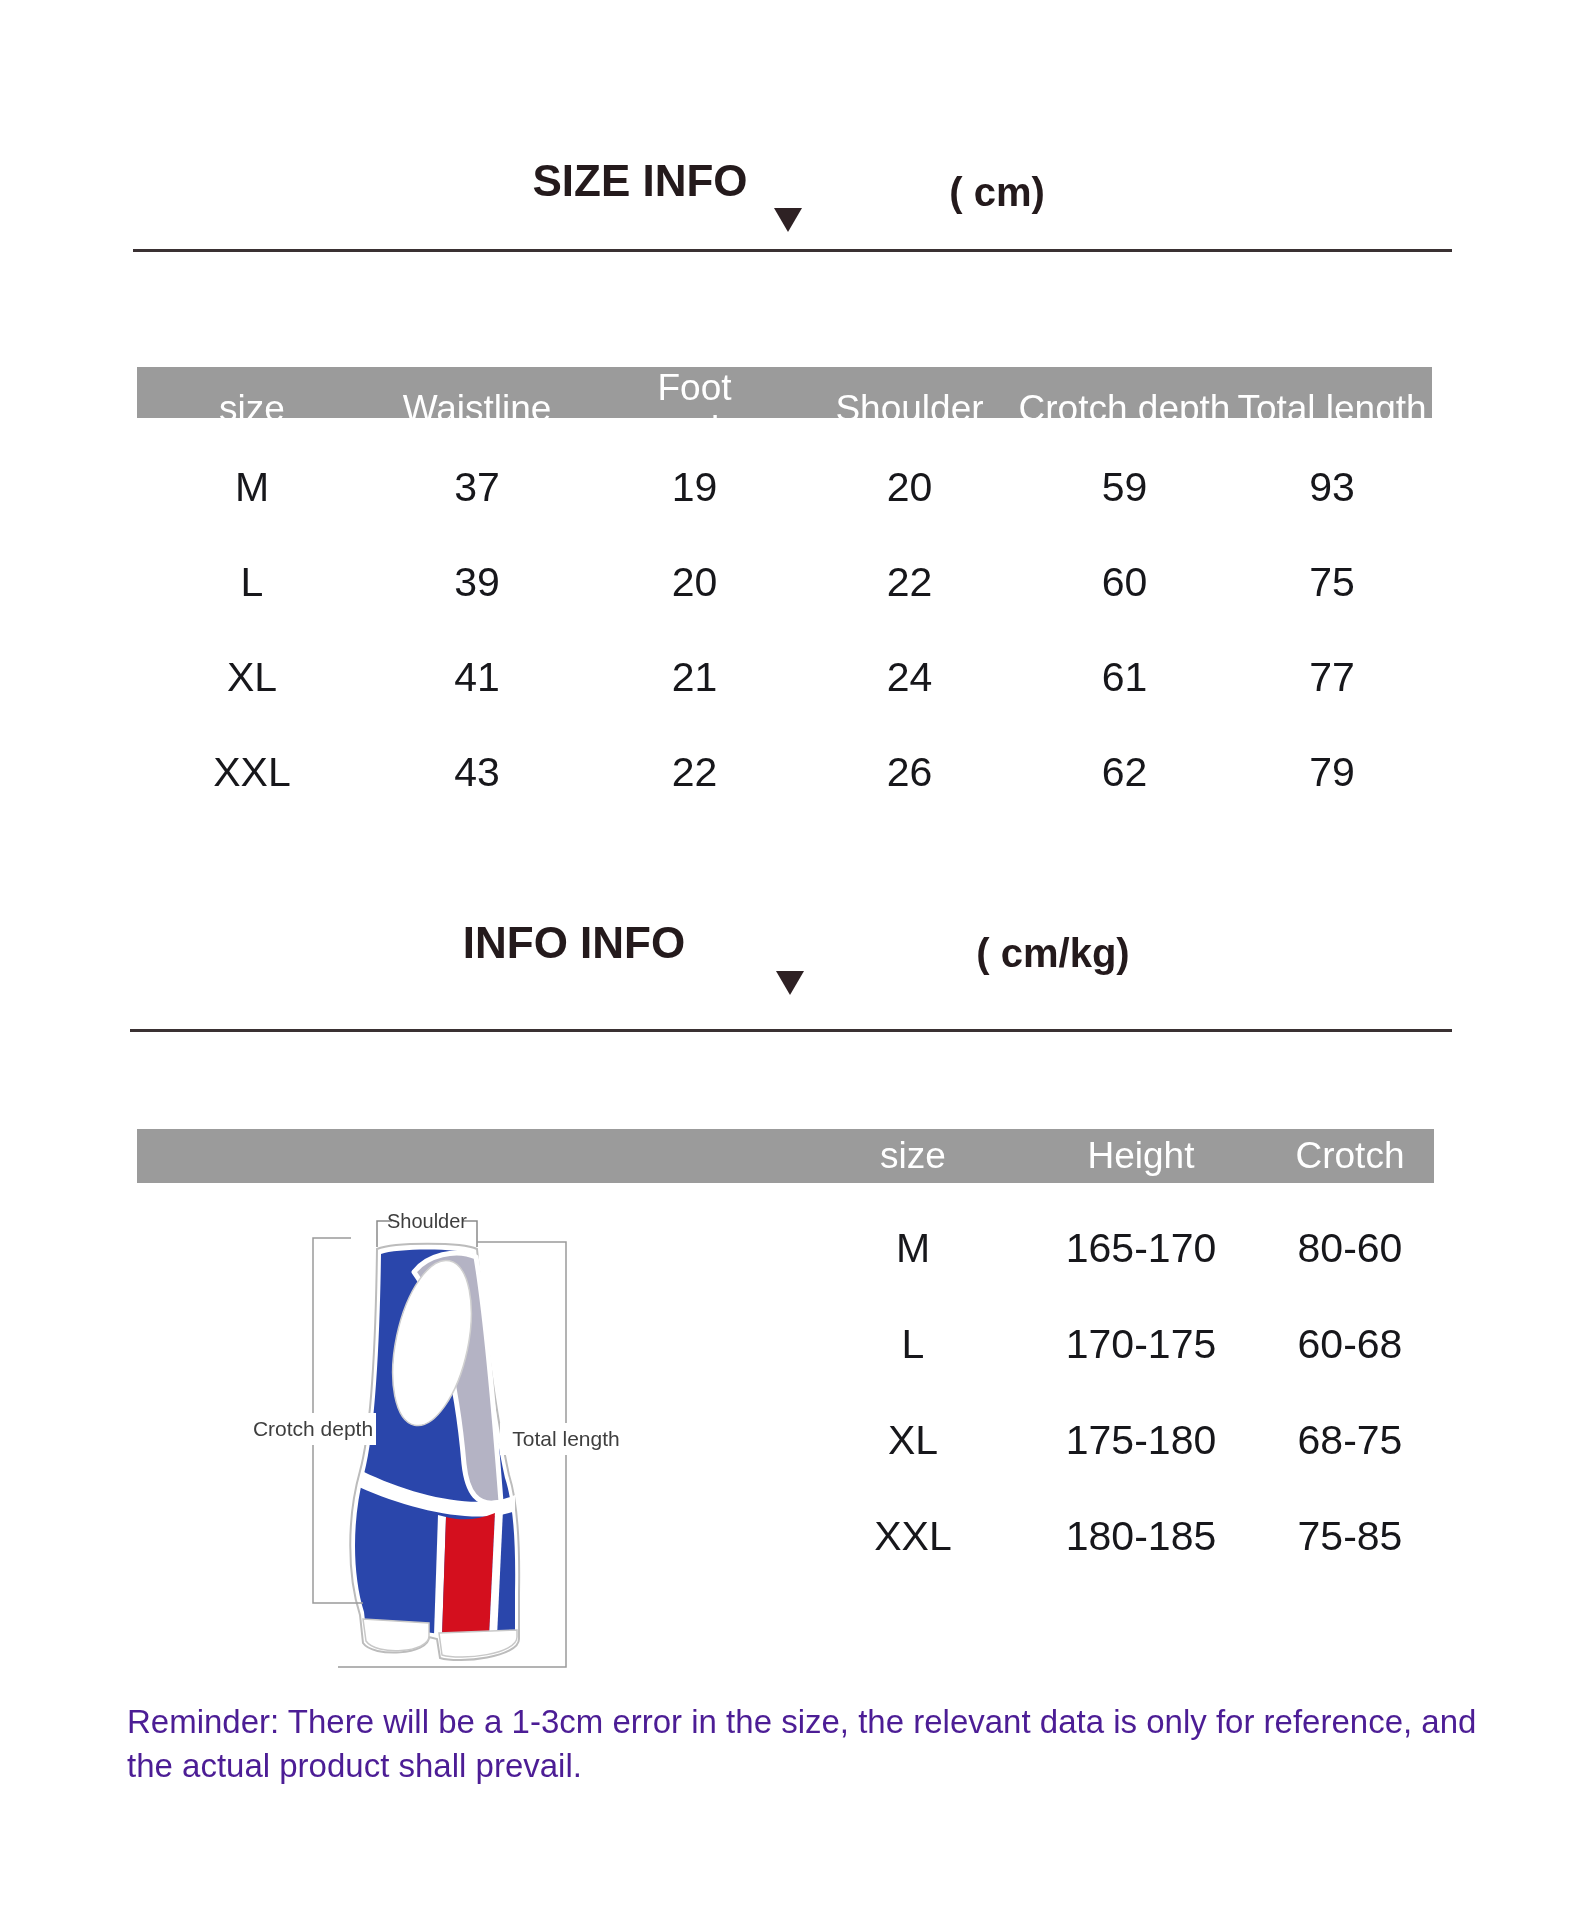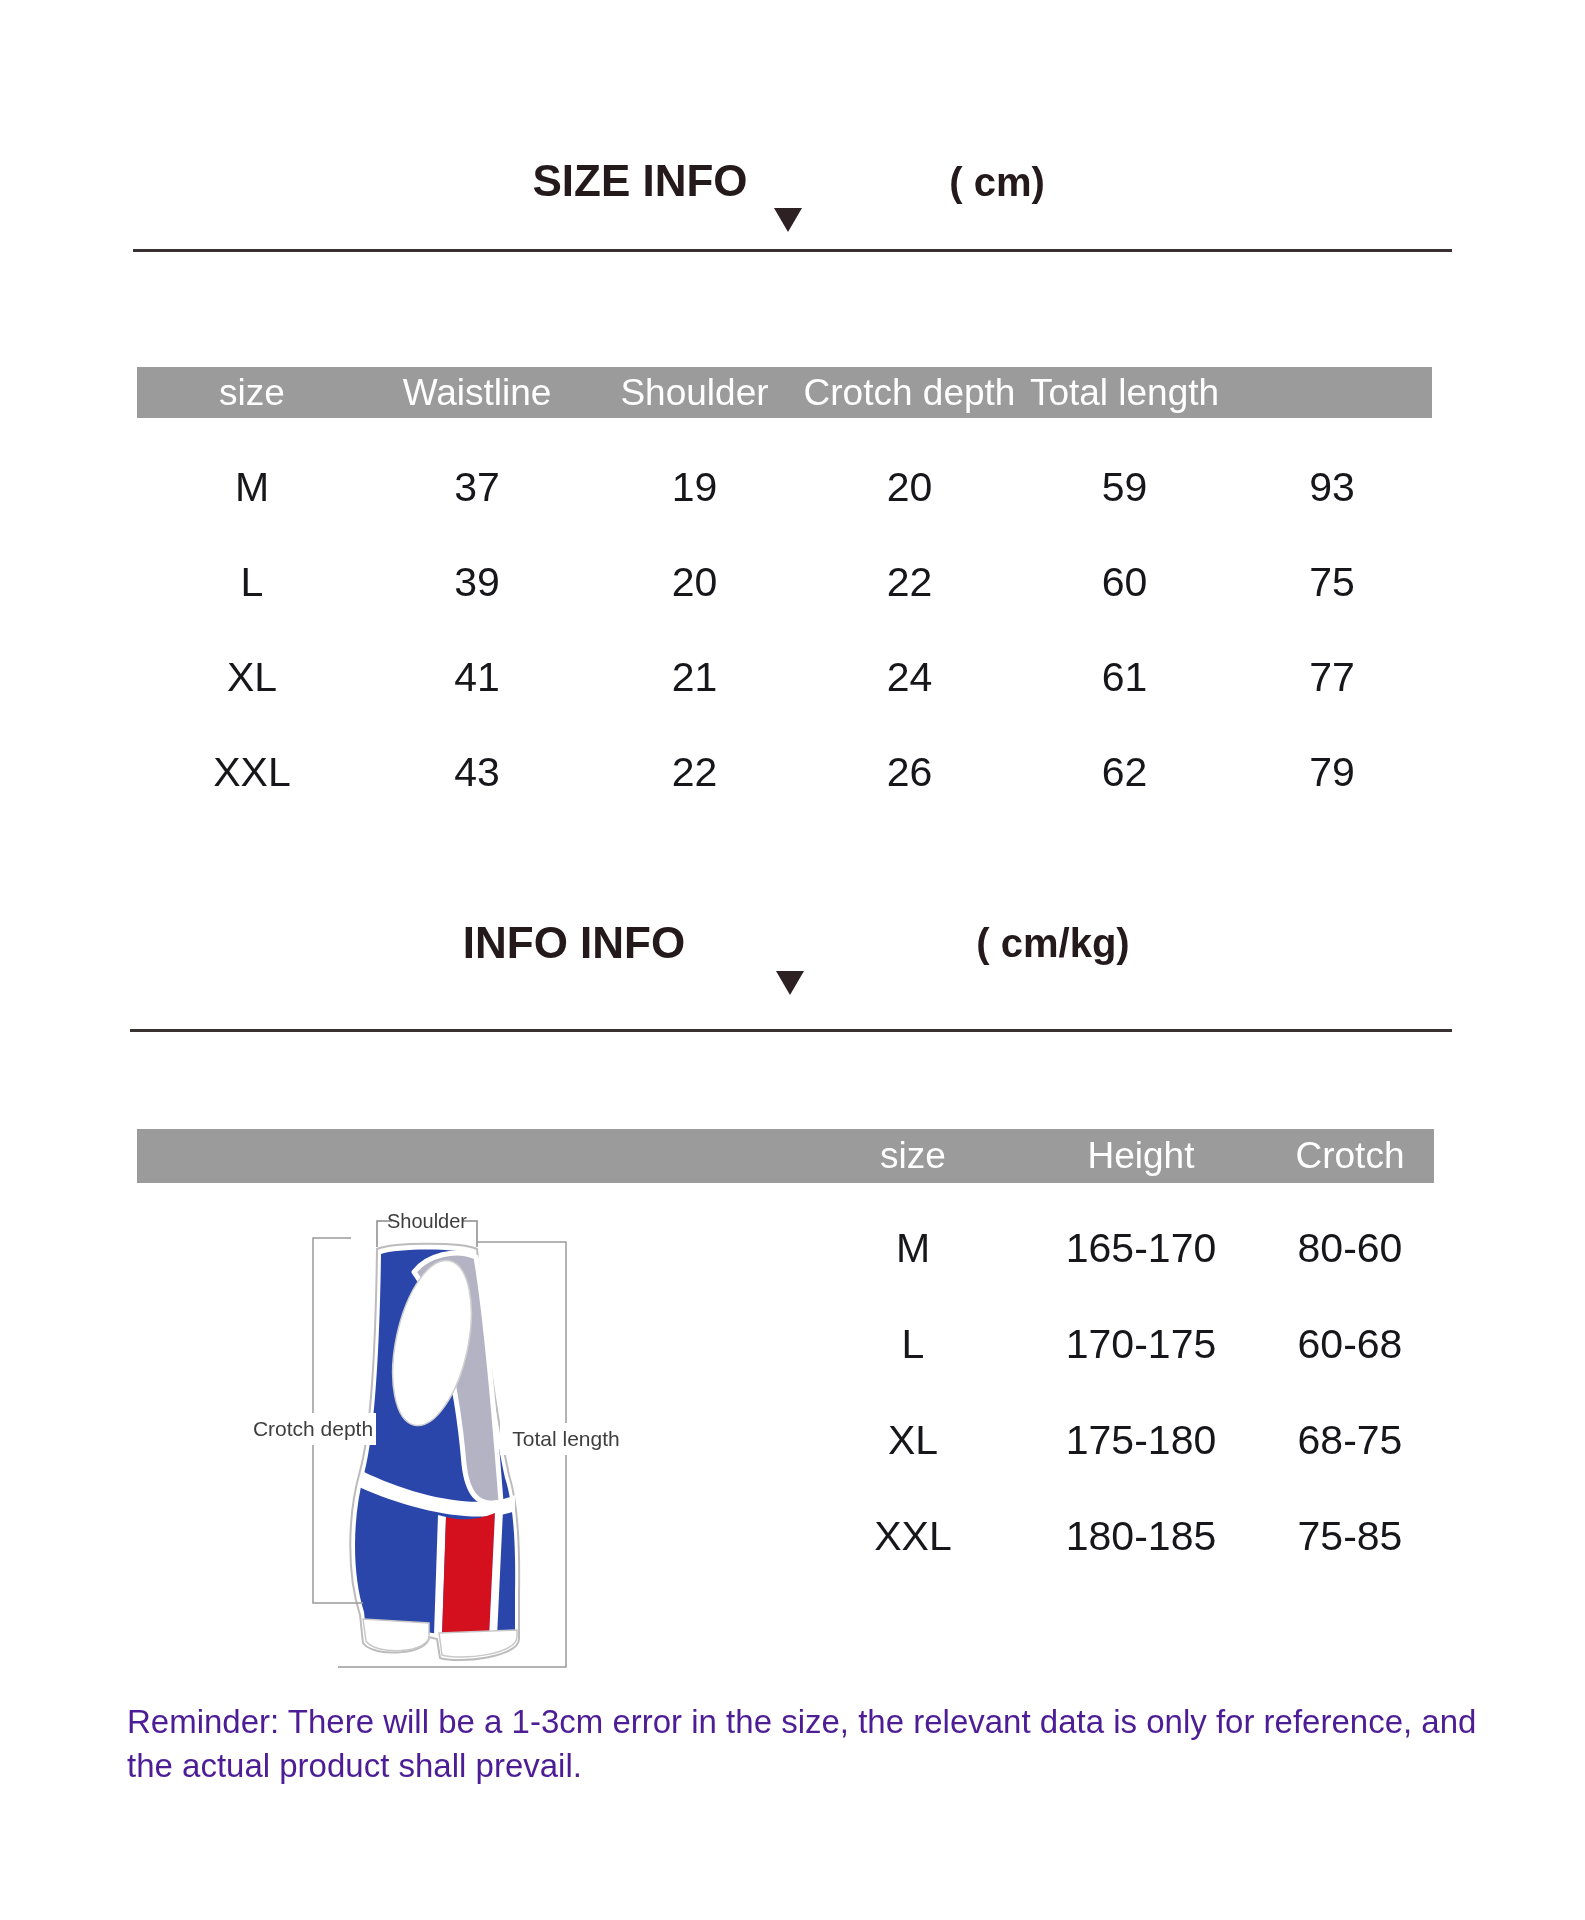--- a/index.html
+++ b/index.html
@@ -7,21 +7,21 @@
     position:relative; width:1585px; height:1920px; background:#ffffff;
     font-family:"Liberation Sans", sans-serif; overflow:hidden;border-radius:30px;
   }
   .section-title {
     position:absolute; transform:translateX(-50%);
     font-size:44px; font-weight:bold; color:#241a1c; white-space:nowrap;
     letter-spacing:0px;
   }
   .section-unit {
     position:absolute; transform:translateX(-50%);
-    font-size:40px; font-weight:bold; color:#241a1c; white-space:nowrap;
+    font-size:40px; font-weight:bold; color:#241a1c; white-space:nowrap;margin-top:10px;
   }
   .tri-down {
     position:absolute; width:0; height:0;
     border-left:14px solid transparent; border-right:14px solid transparent;
     border-top:24px solid #2e2124;
   }
   .hline { position:absolute; height:3px; background:#3a3133; }
 
   
   .t1-grid { display:grid; grid-template-columns:230px 220px 215px 215px 215px 200px; }
@@ -59,20 +59,21 @@
 
   <div class="section-title" style="left:640px; top:156px;">SIZE INFO</div>
   <div class="section-unit" style="left:997px; top:160px;">( cm)</div>
   <div class="tri-down" style="left:774px; top:208px;"></div>
   <div class="hline" style="left:133px; top:249px; width:1319px;"></div>
 
   <div class="table1">
     <div class="thead t1-grid">
         <div class="th">size</div>
         <div class="th">Waistline</div>
+        <div class="th">Foot opening</div>
         <div class="th">Shoulder</div>
         <div class="th">Crotch depth</div>
         <div class="th">Total length</div>
       </div>
     <div class="tbody">
         <div class="t1-grid trow1">
           <div class="td">M</div>
           <div class="td">37</div>
           <div class="td">19</div>
           <div class="td">20</div>

